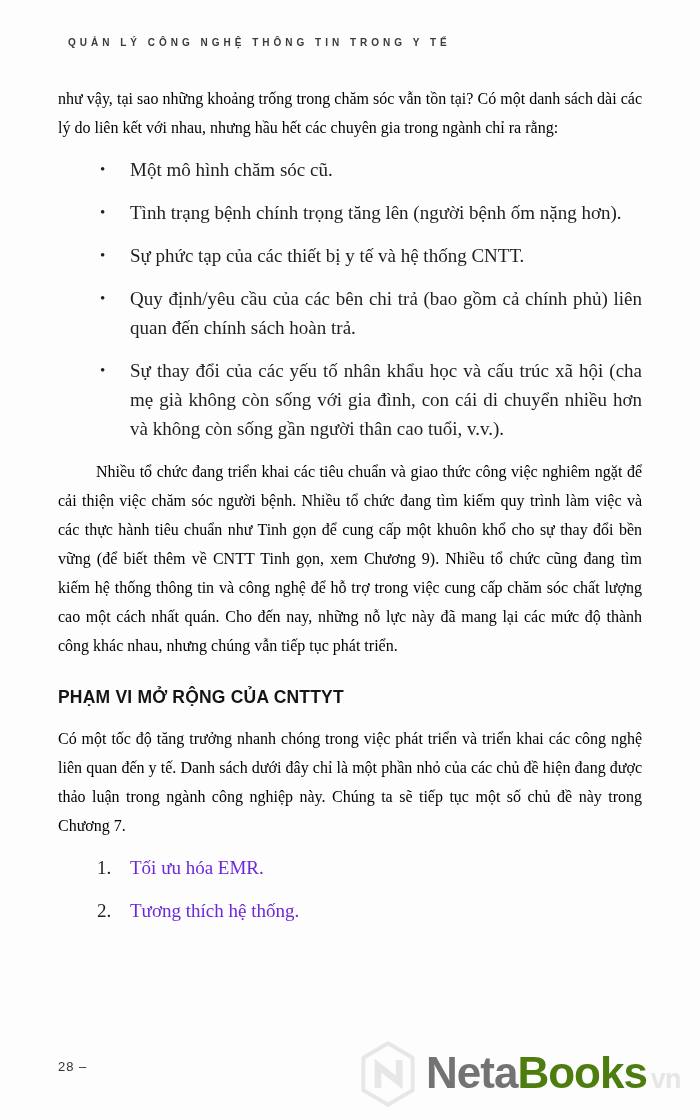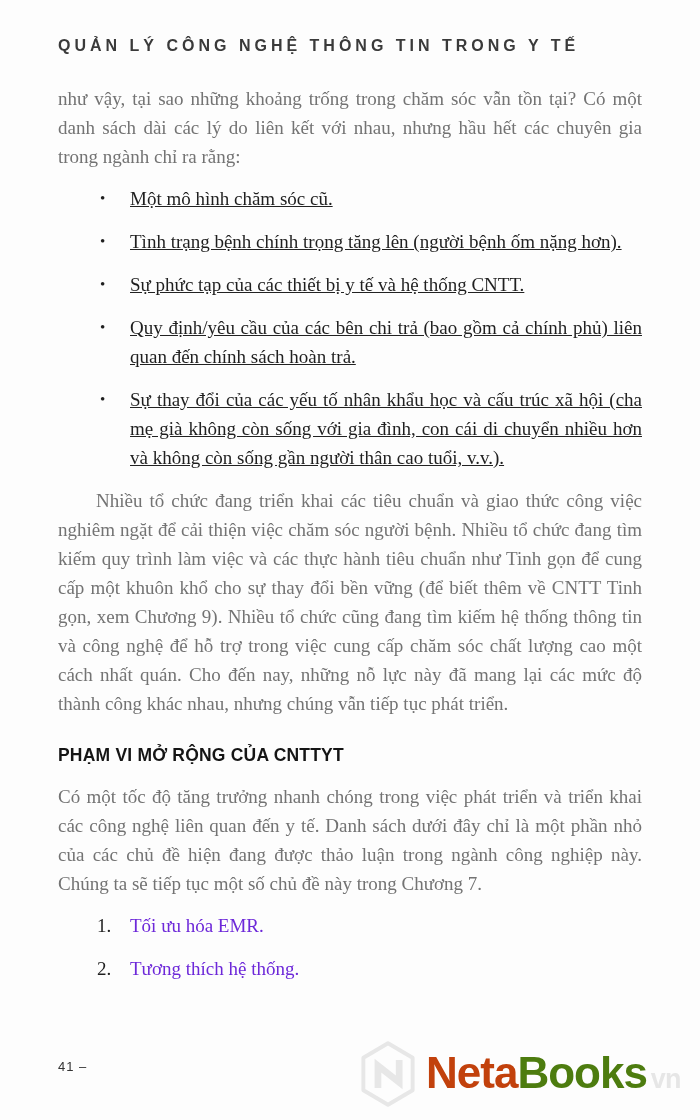--- a/index.html
+++ b/index.html
@@ -12,50 +12,49 @@
     height: 1120px;
     background: #fdfdfd;
     overflow: hidden;
     font-family: "Liberation Serif", serif;
     color: #222;
   }
 
   .running-head {
     position: absolute;
     top: 37px;
-    left: 58px;
+    left: 68px;
     font-family: "Liberation Sans", sans-serif;
-    font-size: 16px;
+    font-size: 10px;
     font-weight: 600;
     letter-spacing: 4px;
     color: #3a3a3a;
     white-space: nowrap;
     text-align: center;
   }
 
   .content {
     position: absolute;
     top: 84px;
     left: 58px;
     width: 584px;
   }
 
   p.body-par {
-    font-size: 19px;
+    font-size: 16px;
     line-height: 29px;
     text-align: justify;
-    color: #737373;
+    color: #000000;
     margin-bottom: 13px;
   }
   p.indent { text-indent: 38px; }
 
   ul.bullet-list {
     list-style: none;
     margin: 3px 0 0 0;
-    text-decoration: underline;
   }
   ul.bullet-list li {
     position: relative;
     padding-left: 72px;
     font-size: 19px;
     line-height: 29px;
     text-align: justify;
     color: #1f1f1f;
     margin-bottom: 14px;
   }
@@ -125,21 +124,21 @@
   }
   .watermark-logo { margin-right: 10px; }
   .watermark-text {
     font-family: "Liberation Sans", sans-serif;
     font-weight: 700;
     font-size: 44px;
     letter-spacing: -1px;
     white-space: nowrap;
     line-height: 66px;
   }
-  .wm-neta  { color: #c2410c; }
+  .wm-neta  { color: #737373; }
   .wm-books { color: #4d7c0f; }
   .wm-tld   {
     color: #e6e6e6;
     font-size: 27px;
     font-weight: 700;
     margin-left: 4px;
   }
 </style>
 </head>
 <body>
@@ -168,21 +167,21 @@
     <p class="body-par">Có một tốc độ tăng trưởng nhanh chóng trong việc phát triển và triển khai các công nghệ liên quan đến y tế. Danh sách dưới đây chỉ là một phần nhỏ của các chủ đề hiện đang được thảo luận trong ngành công nghiệp này. Chúng ta sẽ tiếp tục một số chủ đề này trong Chương 7.</p>
 
     <ol class="numbered-list">
       <li>Tối ưu hóa EMR.</li>
       <li>Tương thích hệ thống.</li>
 
     </ol>
 
   </div>
 
-  <div class="page-number">41 –</div>
+  <div class="page-number">28 –</div>
 
   <div class="watermark">
     <span class="watermark-logo">
       <svg width="56" height="66" viewBox="0 0 100 118" fill="none">
         <polygon points="50,4 94,30 94,88 50,114 6,88 6,30" stroke="#e7e7e7" stroke-width="7" fill="none" stroke-linejoin="round"></polygon>
         <path d="M32 78 L32 44 L70 74 L70 40" stroke="#e7e7e7" stroke-width="12" fill="none" stroke-linecap="square"></path>
       </svg>
     </span>
     <span class="watermark-text">
       <span class="wm-neta">Neta</span><span class="wm-books">Books</span><span class="wm-tld">vn</span>

